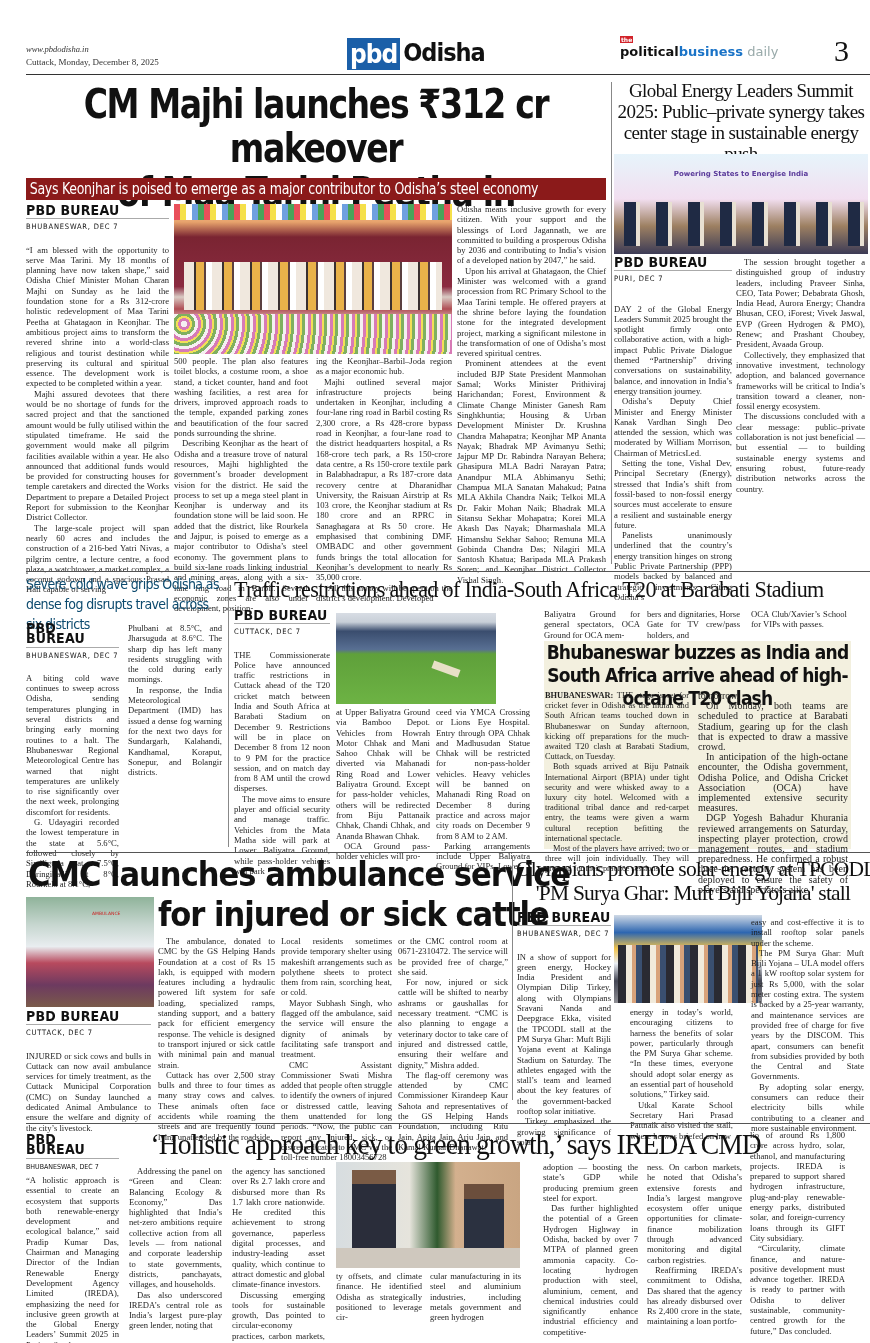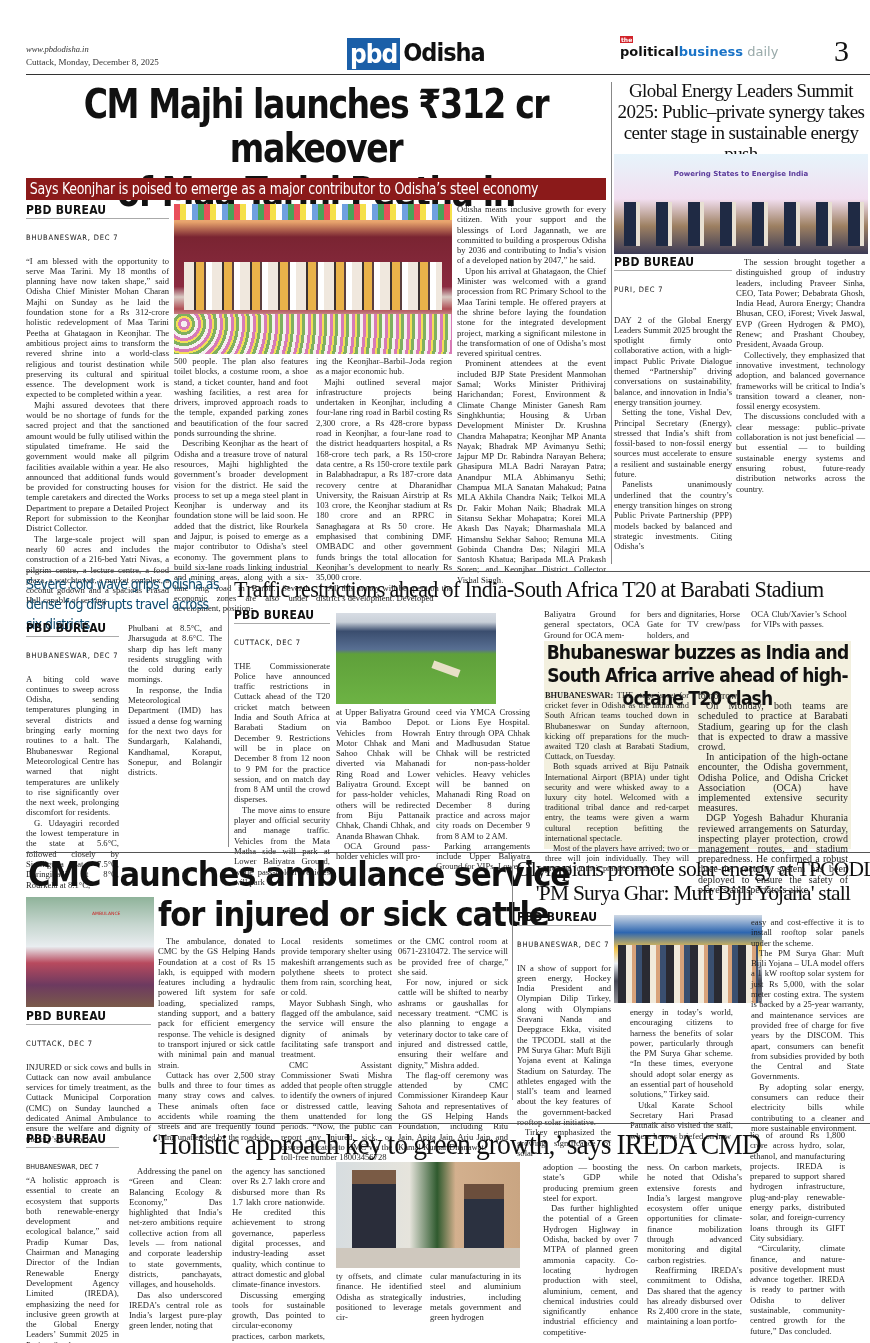--- a/index.html
+++ b/index.html
@@ -1,21 +1,21 @@
 <!DOCTYPE html>
 <html><head>
 <meta charset="utf-8">
 <style>
 *{box-sizing:border-box;margin:0;padding:0}
 body{width:870px;height:1343px;background:#fff;font-family:"Liberation Serif","DejaVu Serif",serif;color:#222;position:relative;overflow:hidden}
 .abs{position:absolute}
 .col{position:absolute;font-size:8.6px;line-height:10.3px;text-align:justify;hyphens:auto;color:#1e1e1e}
 .col p{text-indent:8px}
 .col p.ni{text-indent:0}
-.bureau{font-family:"DejaVu Sans Condensed","DejaVu Sans",sans-serif;font-weight:bold;font-size:12px;letter-spacing:.2px;color:#111;border-bottom:1px solid #aaa;padding-bottom:3px;margin-bottom:14px}
+.bureau{font-family:"DejaVu Sans Condensed","DejaVu Sans",sans-serif;font-weight:bold;font-size:14px;letter-spacing:.2px;color:#111;border-bottom:1px solid #aaa;padding-bottom:3px;margin-bottom:3px}
 .dateline{font-family:"DejaVu Sans Condensed","DejaVu Sans",sans-serif;font-size:7.5px;letter-spacing:.8px;color:#111}
 .hd-sans{font-family:"DejaVu Sans Condensed","DejaVu Sans",sans-serif;font-weight:bold;color:#111;letter-spacing:-1px;transform-origin:left top}
 .hd-serif{font-family:"Liberation Serif",serif;color:#111;transform-origin:center top}
 .rule-h{position:absolute;height:1px;background:#666}
 .rule-v{position:absolute;width:1px;background:#888}
 .photo{position:absolute;overflow:hidden}
 .masthead-url{font-style:italic;font-size:8.5px;color:#333}
 .masthead-date{font-size:9px;color:#333}
 </style>
 </head>
@@ -77,20 +77,21 @@
 
 <div class="abs hd-serif" style="left:614px;top:80px;width:254px;text-align:center;font-size:19px;line-height:21px;letter-spacing:-.6px">Global Energy Leaders Summit 2025: Public–private synergy takes center stage in sustainable energy push</div>
 <div class="photo" style="left:614px;top:154px;width:254px;height:100px;background:linear-gradient(180deg,#e7f4fb 0%,#f2dff0 45%,#9d8062 72%,#3c3b56 100%)">
   <div style="position:absolute;left:0;top:16px;width:100%;text-align:center;font-family:'DejaVu Sans',sans-serif;font-weight:bold;font-size:7px;color:#5a3a9a">Powering States to Energise India</div>
   <div style="position:absolute;left:0;top:48px;width:100%;height:44px;background:repeating-linear-gradient(90deg,transparent 0 10px,#1f2a44 10px 22px,#e8e0d2 22px 26px,transparent 26px 32px)"></div>
 </div>
 <div class="col" style="left:614px;top:257px;width:118px">
   <div class="bureau">PBD BUREAU</div>
   <div class="dateline" style="margin-bottom:19px">PURI, DEC 7</div>
   <p class="ni">DAY 2 of the Global Energy Leaders Summit 2025 brought the spotlight firmly onto collaborative action, with a high-impact Public Private Dialogue themed “Partnership” driving conversations on sustainability, balance, and innovation in India’s energy transition journey.</p>
+  <p>Odisha’s Deputy Chief Minister and Energy Minister Kanak Vardhan Singh Deo attended the session, which was moderated by William Morrison, Chairman of MetricsLed.</p>
   <p>Setting the tone, Vishal Dev, Principal Secretary (Energy), stressed that India’s shift from fossil-based to non-fossil energy sources must accelerate to ensure a resilient and sustainable energy future.</p>
   <p>Panelists unanimously underlined that the country’s energy transition hinges on strong Public Private Partnership (PPP) models backed by balanced and strategic investments. Citing Odisha’s</p>
 </div>
 <div class="col" style="left:736px;top:257px;width:129px">
   <p>The session brought together a distinguished group of industry leaders, including Praveer Sinha, CEO, Tata Power; Debabrata Ghosh, India Head, Aurora Energy; Chandra Bhusan, CEO, iForest; Vivek Jaswal, EVP (Green Hydrogen &amp; PMO), Renew; and Prashant Choubey, President, Avaada Group.</p>
   <p>Collectively, they emphasized that innovative investment, technology adoption, and balanced governance frameworks will be critical to India’s transition toward a cleaner, non-fossil energy ecosystem.</p>
   <p>The discussions concluded with a clear message: public–private collaboration is not just beneficial — but essential — to building sustainable energy systems and ensuring robust, future-ready distribution networks across the country.</p>
 </div>
 
 <div class="rule-h" style="left:26px;top:571px;width:844px;background:#555"></div>

